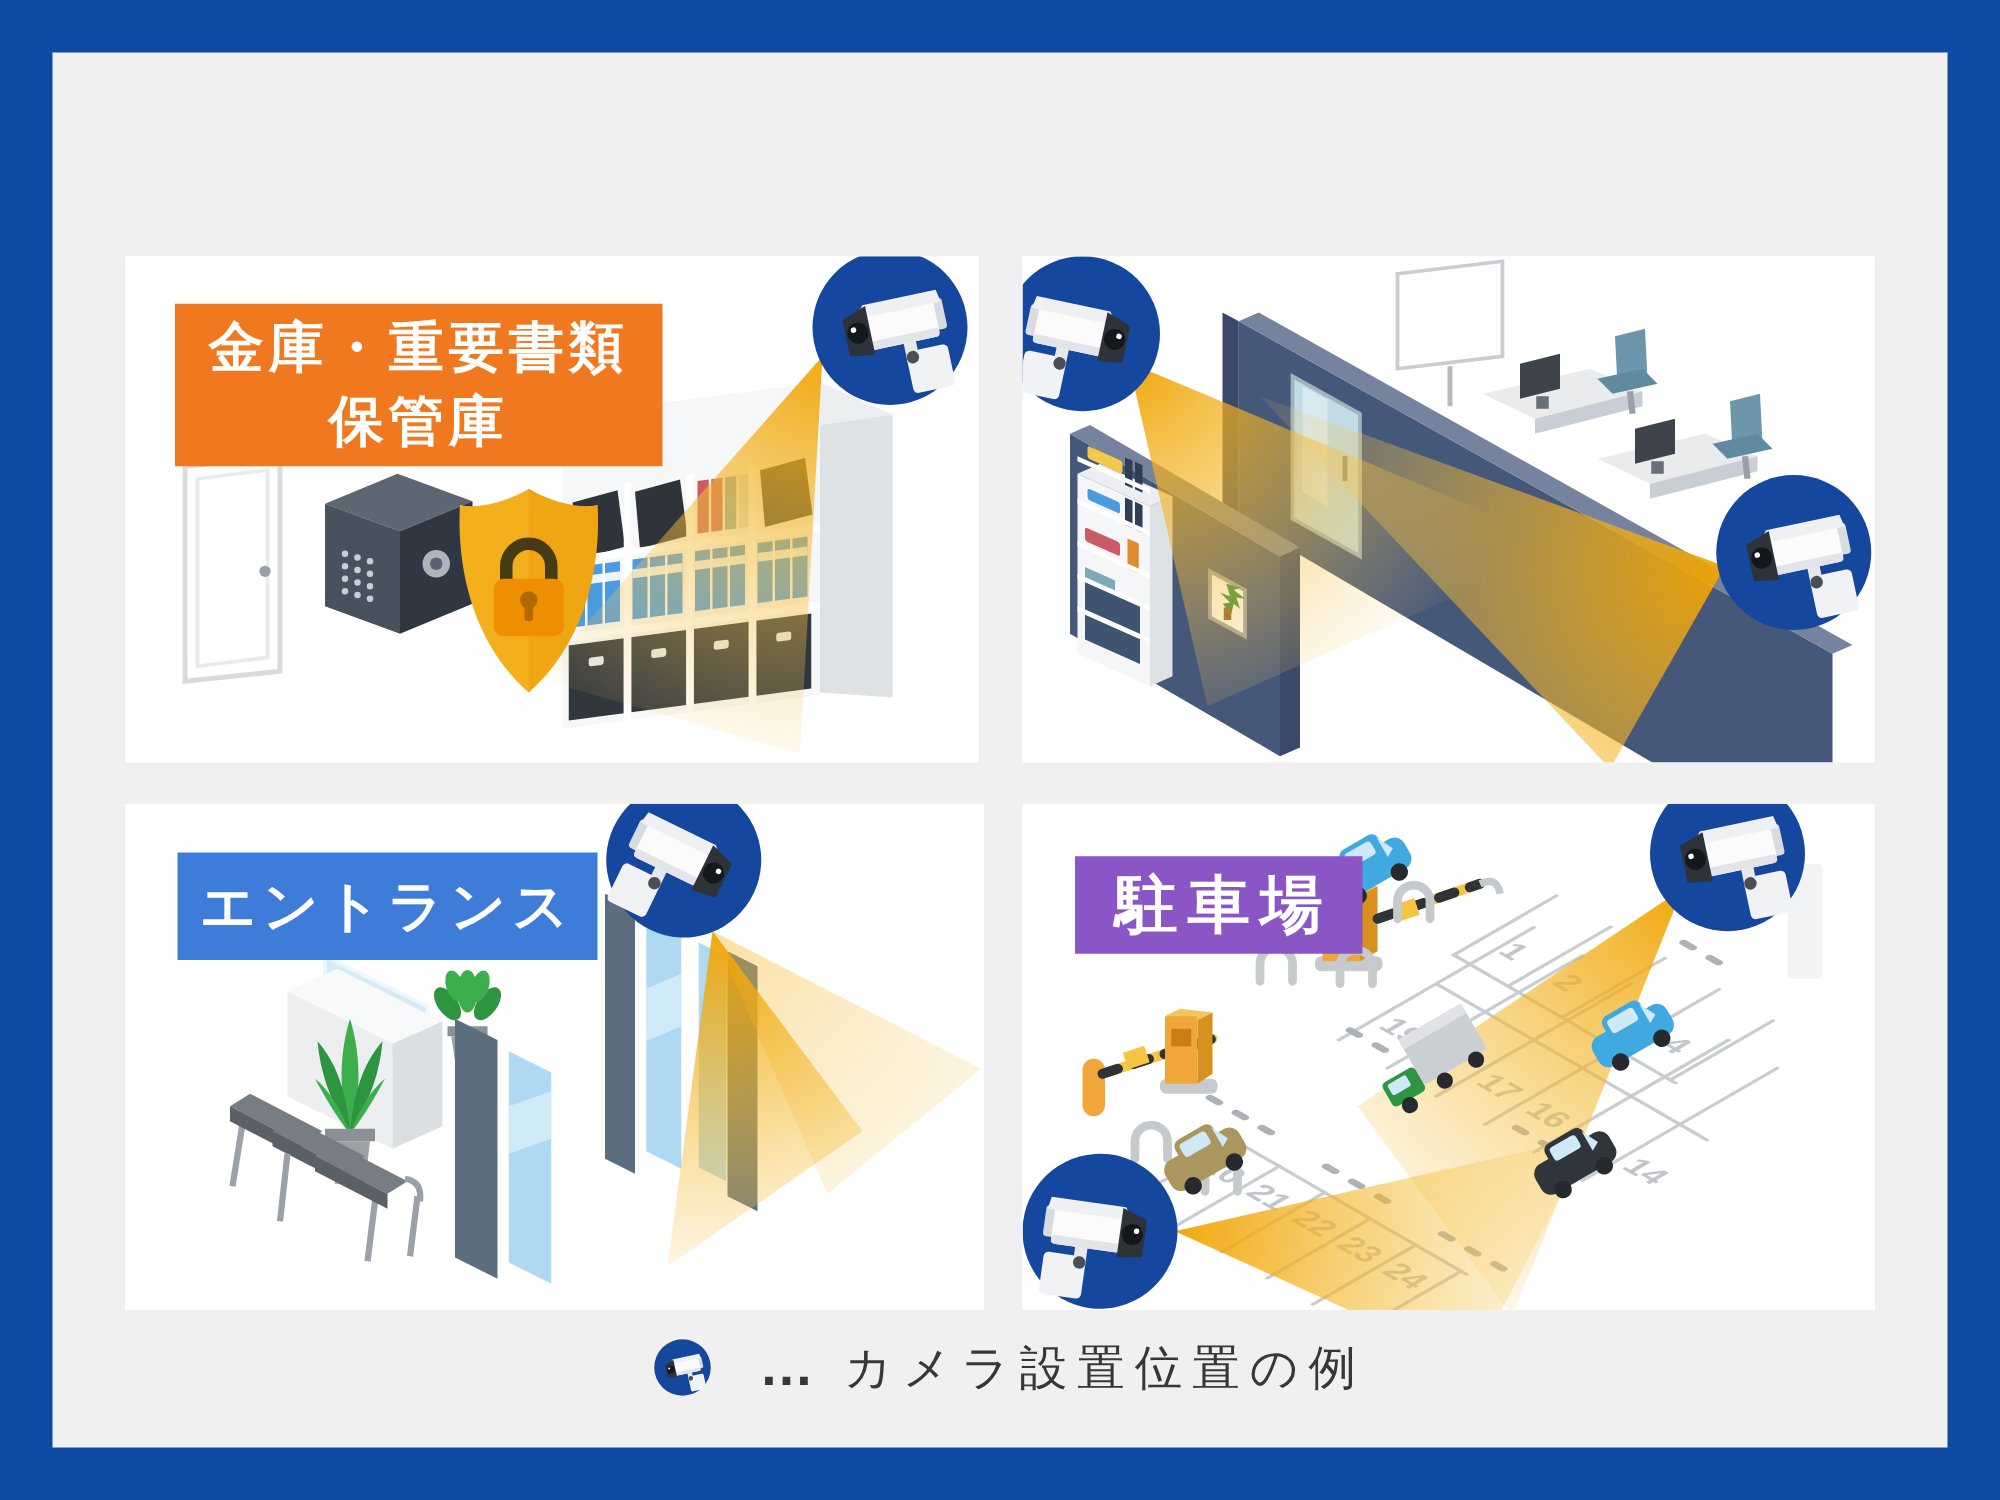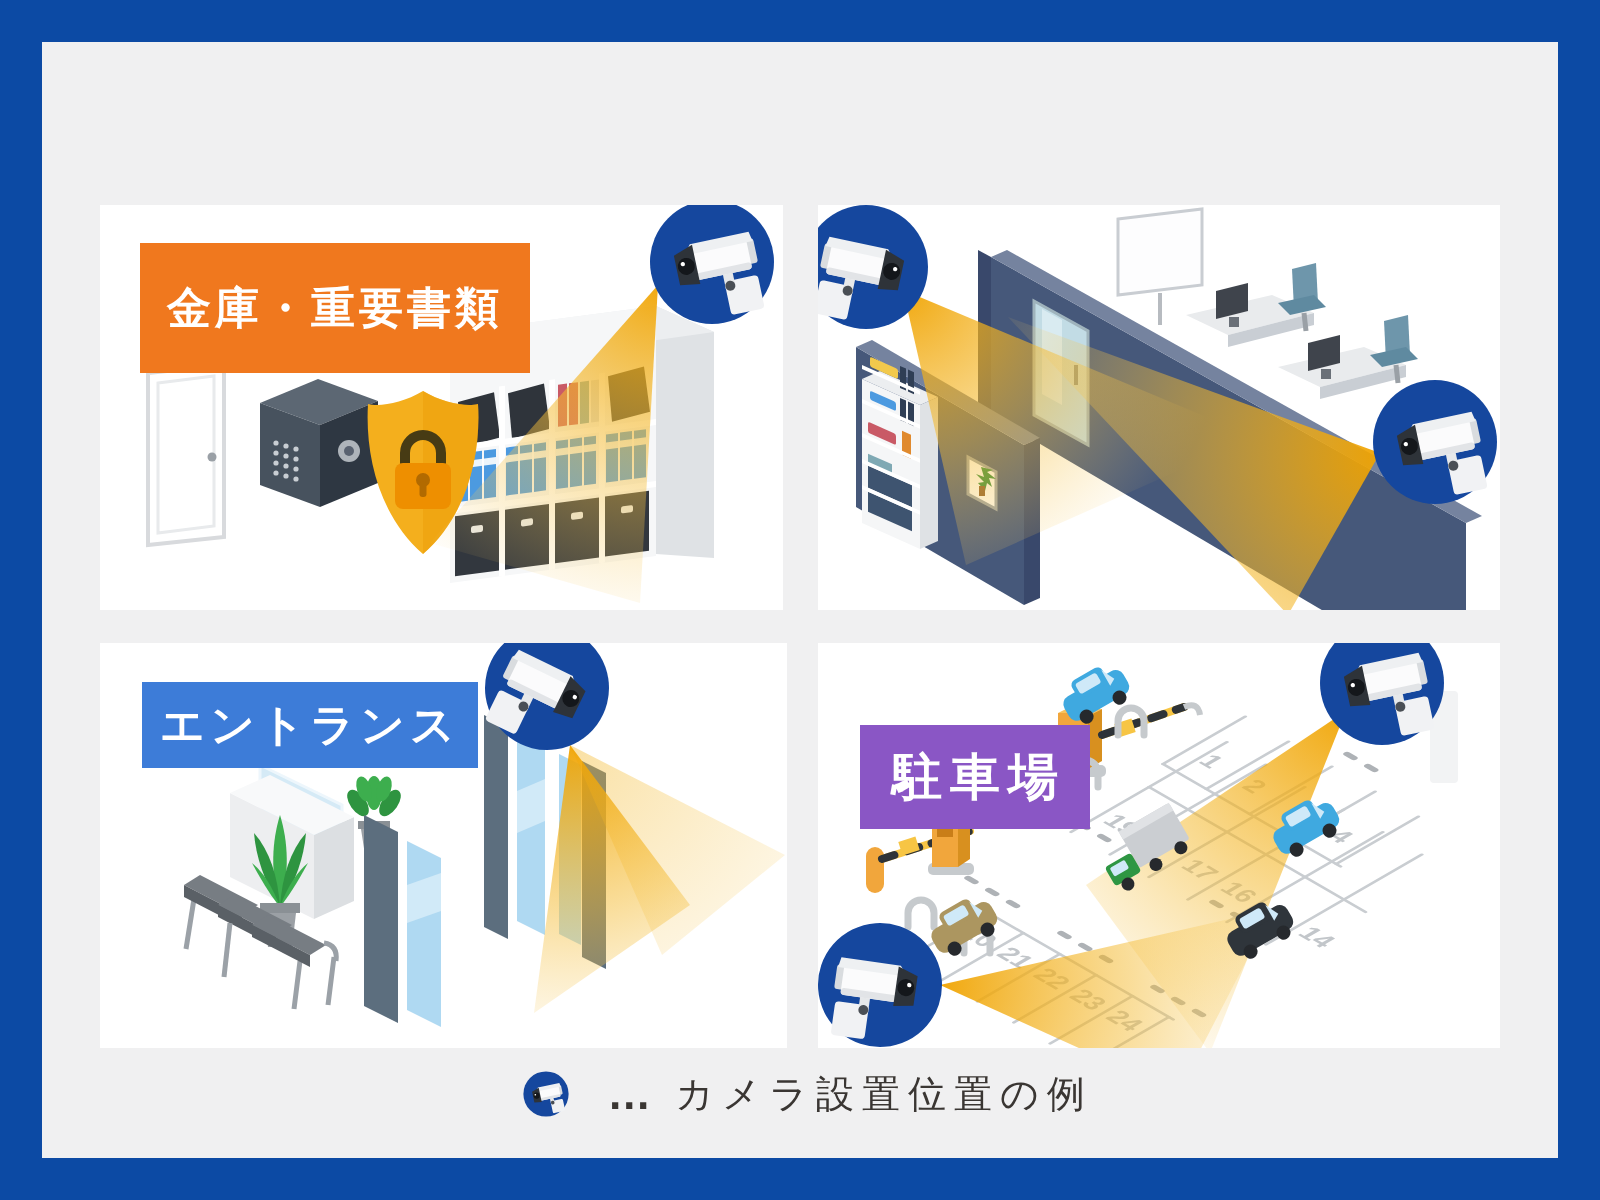--- a/index.html
+++ b/index.html
@@ -18,21 +18,21 @@
   #panel-corridor{left:776px;top:163px;width:682px;height:405px;}
   #panel-entrance{left:58px;top:601px;width:687px;height:405px;}
   #panel-parking{left:776px;top:601px;width:682px;height:405px;}
   
   .plabel{position:absolute;z-index:5;color:#fff;font-weight:800;display:flex;flex-direction:column;
           align-items:center;justify-content:center;text-align:right;}
   .plabel .ln{display:block;}
   #label-safe{left:40px;top:38px;width:390px;height:130px;background:#F0781E;font-size:44px;letter-spacing:4px;line-height:1.35;}
   #label-corridor{left:479px;top:39px;width:170px;height:90px;background:#17A55B;font-size:50px;letter-spacing:10px;text-indent:10px;}
   #label-entrance{left:42px;top:39px;width:336px;height:86px;background:#3D7CD8;font-size:44px;letter-spacing:5px;}
-  #label-parking{left:42px;top:42px;width:230px;height:104px;background:#8A56C5;font-size:50px;letter-spacing:8px;text-indent:8px;margin-top:40px;}
+  #label-parking{left:42px;top:42px;width:230px;height:78px;background:#8A56C5;font-size:50px;letter-spacing:8px;text-indent:8px;}
   
   .legend{position:absolute;left:0;top:1013px;width:100%;display:flex;align-items:center;justify-content:center;gap:22px;}
   .legend svg{width:78px;height:78px;}
   .legend .dots{font-size:44px;color:#3A3633;font-weight:700;letter-spacing:2px;}
   .legend .ltext{font-size:38px;color:#3A3633;letter-spacing:8px;}
   .iso-num{fill:#C2C6CA;font-size:26px;font-weight:700;}
   .stall{stroke:#C9CDD1;stroke-width:3;fill:none;stroke-linecap:round;}
 </style>
 </head>
 <body>
@@ -187,20 +187,21 @@
           </g>
         </g>
 
         <polygon points="558,80 330,338 540,398" fill="url(#coneA)"></polygon>
         <g transform="translate(612,57)">
             <use href="#cam-left"></use>
           </g>
       </svg>
       <div class="plabel" id="label-safe">
         <span class="ln">金庫・重要書類</span>
+        <span class="ln">保管庫</span>
       </div>
     </div>
 
     <div class="panel" id="panel-corridor">
       <svg viewBox="0 0 682 405">
         <defs>
           <radialGradient id="coneB1" gradientUnits="userSpaceOnUse" cx="85" cy="85" r="330">
             <stop offset="0" stop-color="#F0A300" stop-opacity="0.95"></stop>
             <stop offset="0.5" stop-color="#F4BB33" stop-opacity="0.5"></stop>
             <stop offset="1" stop-color="#F7D070" stop-opacity="0"></stop>

